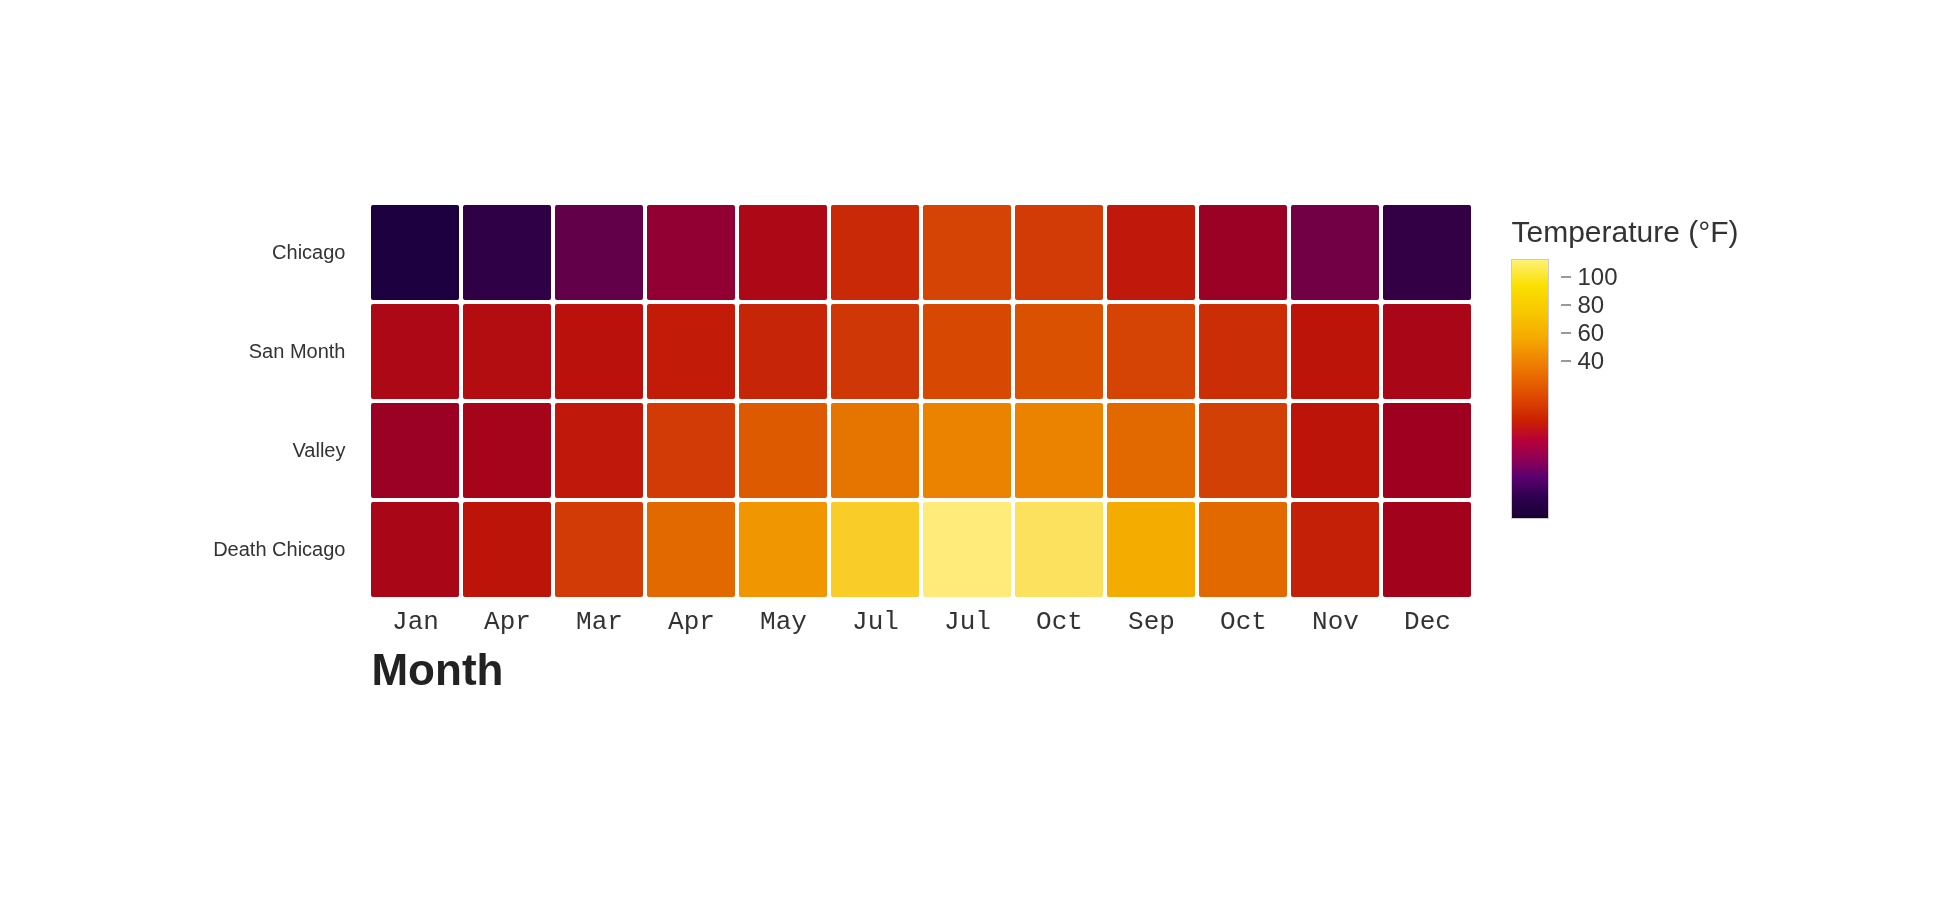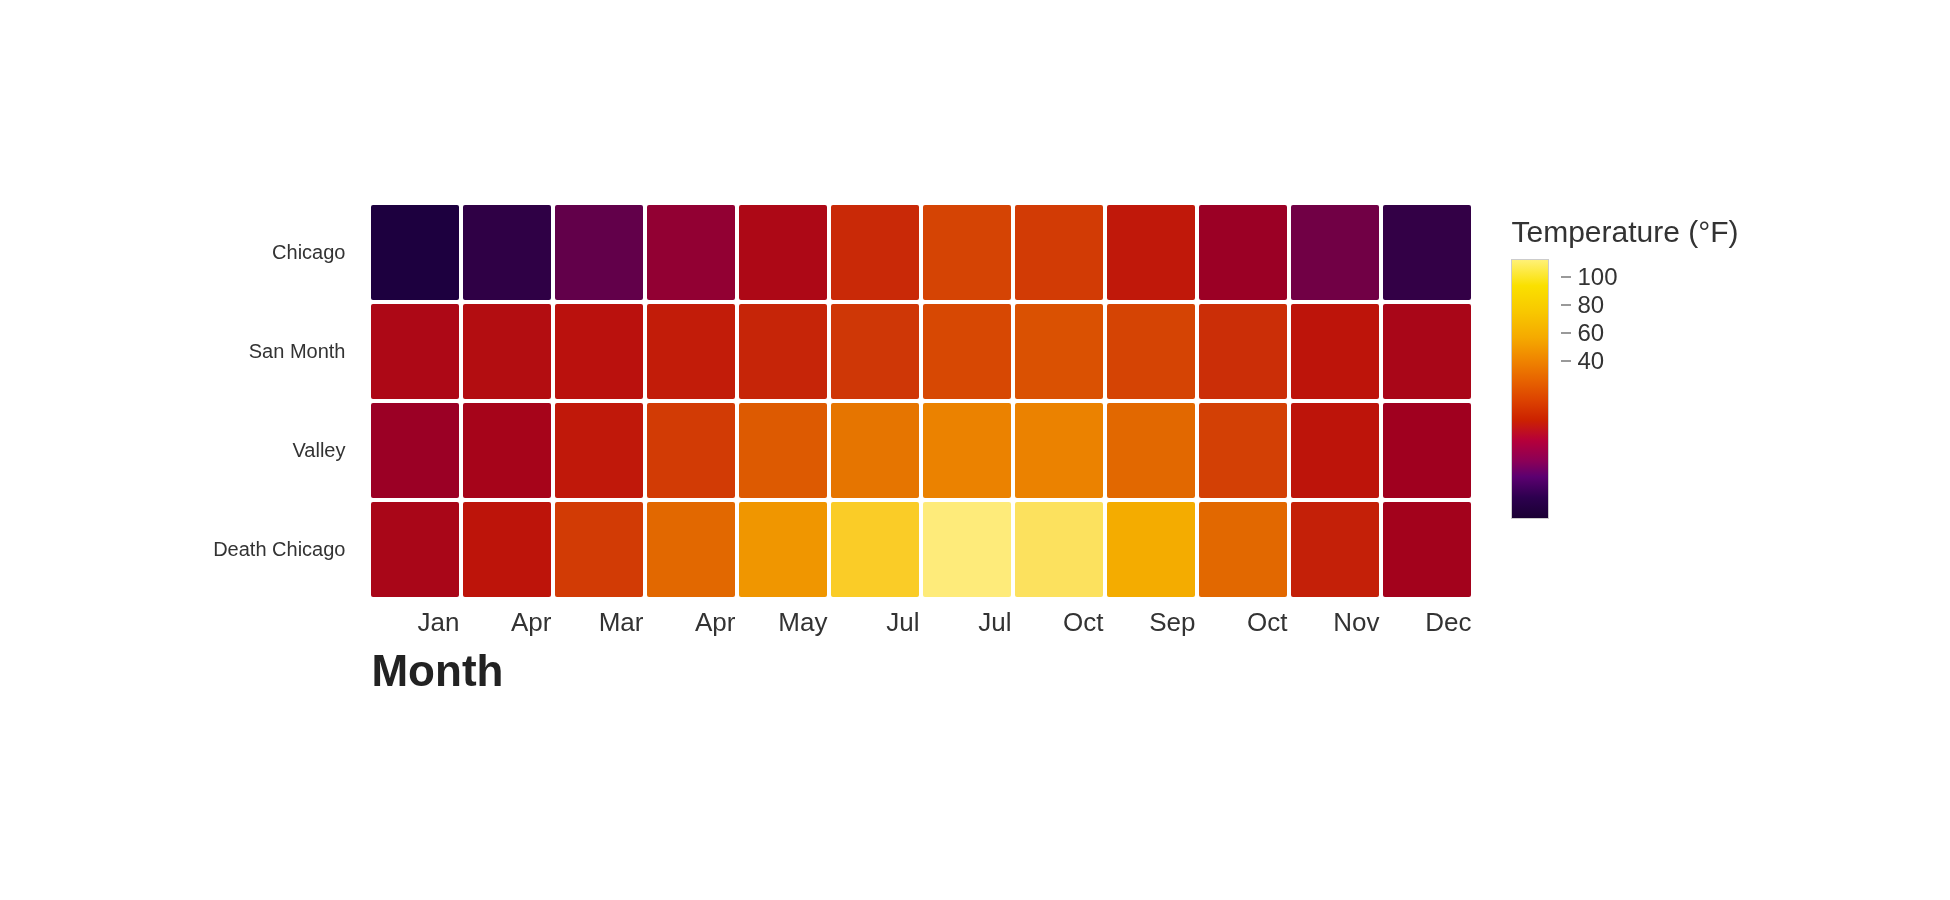--- a/index.html
+++ b/index.html
@@ -57,24 +57,24 @@
     }
     .month-labels-spacer {
       width: 160px;
     }
     .month-labels {
       display: flex;
       gap: 4px;
     }
     .month-label {
       width: 88px;
-      text-align: right;
+      text-align: center;
       font-size: 26px;
       color: #333;
-      font-family: Liberation Sans, sans-serif;
+      font-family: Liberation Mono, monospace;
     }
     .x-axis-title {
       text-align: center;
       font-size: 44px;
       font-weight: bold;
       color: #222;
       margin-top: 8px;
       margin-left: 160px;
     }
     

